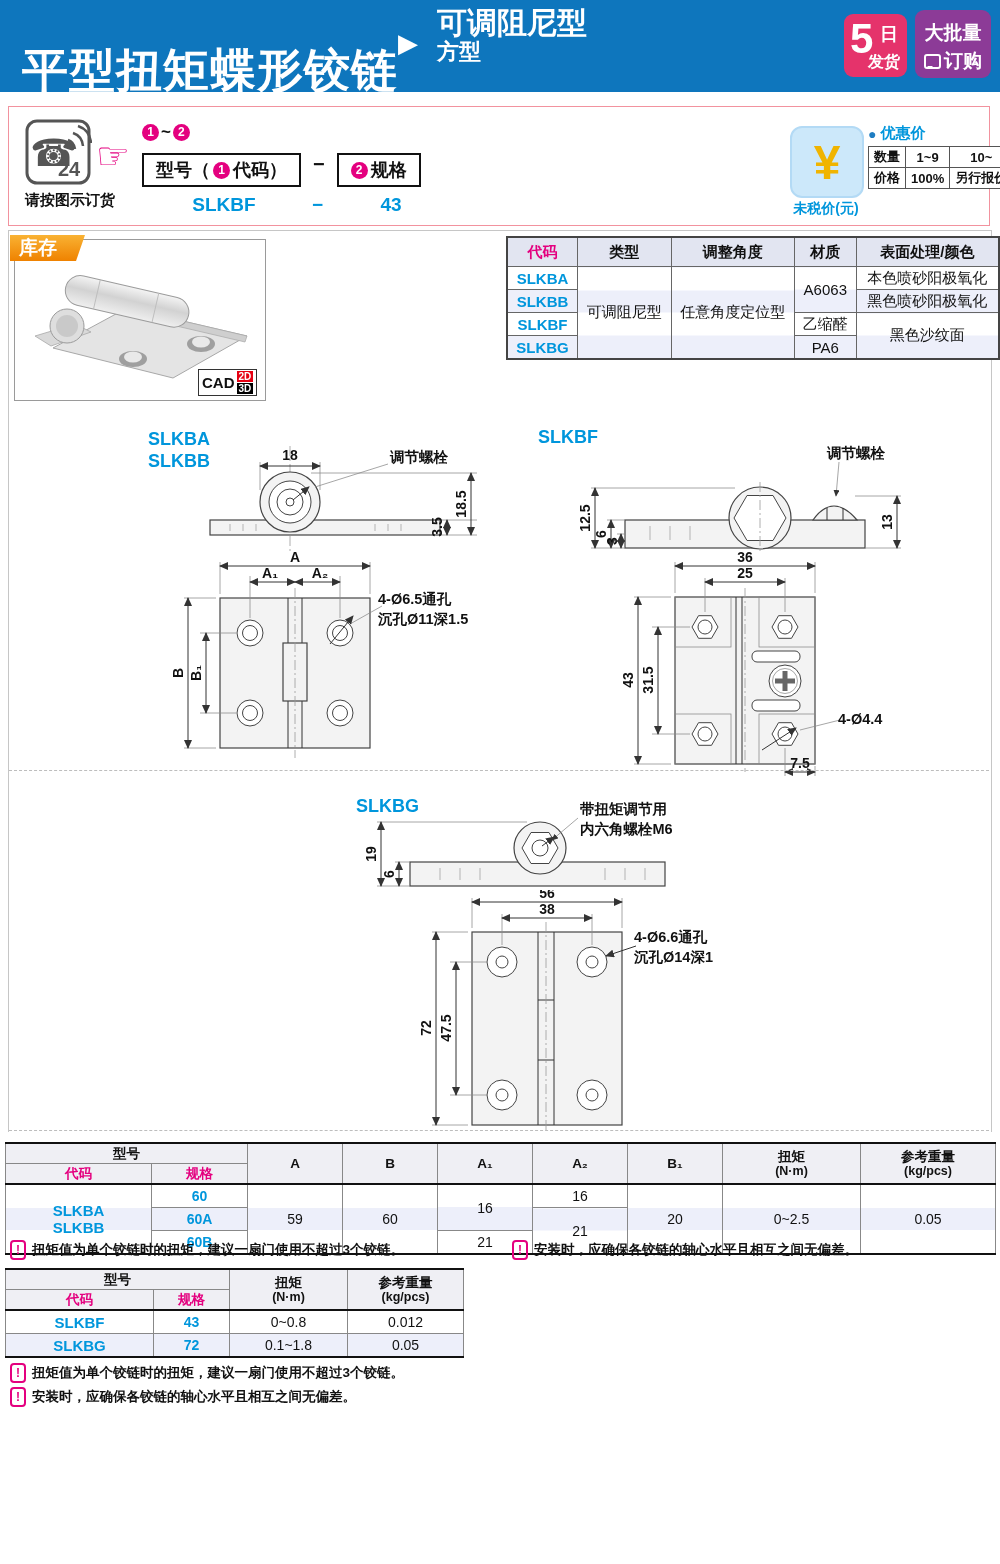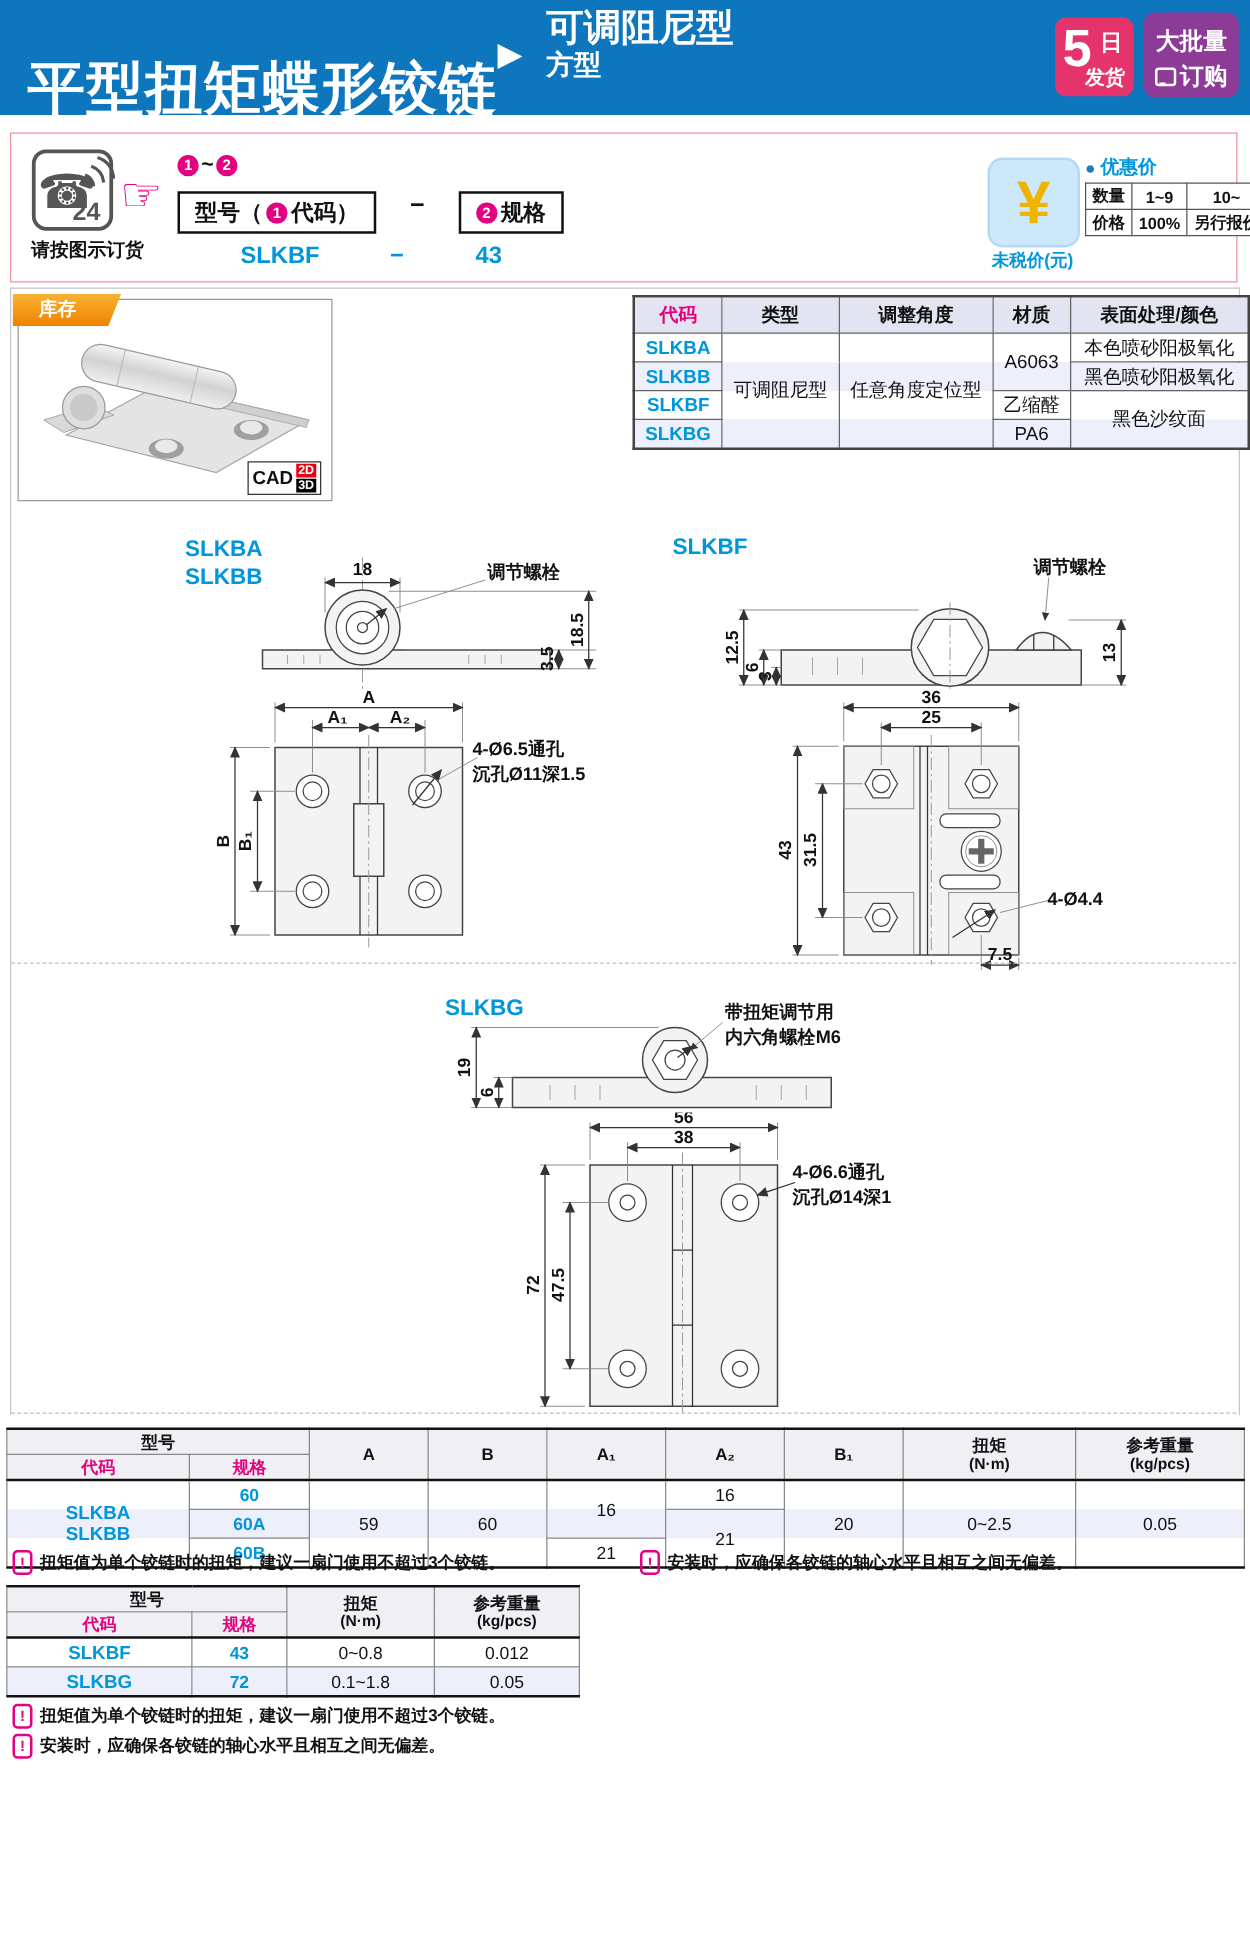--- a/index.html
+++ b/index.html
@@ -23,39 +23,39 @@
   .bp2{display:flex;align-items:center;justify-content:center;gap:3px;font-size:19px;font-weight:bold;color:#fff;margin-top:2px;}
   .bubble{display:inline-block;width:13px;height:11px;border:2px solid #fff;border-radius:3px;position:relative;}
   .bubble:after{content:"";position:absolute;left:1px;bottom:-5px;border:3px solid transparent;border-top-color:#fff;}
 
   
   .order{position:absolute;left:8px;top:106px;width:980px;height:118px;border:1px solid #f2929e;background:#fff;}
   .phone-cap{position:absolute;left:12px;top:191px;width:116px;text-align:center;font-size:15px;font-weight:bold;}
   .hand{position:absolute;left:96px;top:134px;font-size:38px;color:#e4007f;}
   .instr{position:absolute;left:142px;top:122px;display:flex;align-items:center;gap:2px;font-size:17px;font-weight:bold;}
   .ncirc{display:inline-flex;width:17px;height:17px;border-radius:50%;background:#e4007f;color:#fff;font-size:12px;font-weight:bold;align-items:center;justify-content:center;flex:none;}
-  .order-row{position:absolute;left:142px;top:153px;display:flex;align-items:flex-start;gap:27px;}
+  .order-row{position:absolute;left:142px;top:153px;display:flex;align-items:flex-start;gap:12px;}
   .obox{display:inline-flex;align-items:center;gap:3px;border:2px solid #111;padding:3px 12px;font-size:18px;font-weight:bold;background:#fff;}
   .odash{font-size:20px;font-weight:bold;}
   .ex-code{position:absolute;left:142px;top:194px;width:164px;text-align:center;font-size:19px;font-weight:bold;color:#0096dc;}
   .ex-dash{position:absolute;left:312px;top:194px;font-size:19px;font-weight:bold;color:#0096dc;}
   .ex-spec{position:absolute;left:348px;top:194px;width:86px;text-align:center;font-size:19px;font-weight:bold;color:#0096dc;}
   .yenbox{position:absolute;left:790px;top:126px;width:70px;height:68px;background:#cce8fa;border:2px solid #b3daf5;border-radius:12px;display:flex;align-items:center;justify-content:center;font-size:48px;font-weight:bold;color:#f0b400;}
   .untaxed{position:absolute;left:776px;top:200px;width:100px;text-align:center;font-size:14px;font-weight:bold;color:#0096dc;}
   .disc{position:absolute;left:868px;top:124px;}
   .disc-title{display:flex;align-items:center;gap:4px;font-size:15px;font-weight:bold;color:#0096dc;}
   .disc-title .blt{color:#1f7dc2;font-size:14px;}
   table.disc-t{border-collapse:collapse;margin-top:3px;}
   table.disc-t td{border:1px solid #555;font-size:13px;font-weight:bold;padding:1px 5px;text-align:center;white-space:nowrap;background:#fff;}
 
   
   .main{position:absolute;left:8px;top:230px;width:982px;height:901px;border:1px solid #c6c6c6;border-bottom:none;background:#fff;}
   .sep{position:absolute;left:9px;width:980px;border-top:1px dashed #bdbdbd;}
   .prod{position:absolute;left:14px;top:239px;width:250px;height:160px;border:1px solid #9a9a9a;background:#fff;}
-  .stock{position:absolute;left:10px;top:235px;width:66px;height:26px;background:linear-gradient(#f9b233,#ef8200);color:#fff;font-size:15px;font-weight:bold;line-height:26px;padding-left:21px;clip-path:polygon(0 0,100% 0,88% 100%,0 100%);}
+  .stock{position:absolute;left:10px;top:235px;width:66px;height:26px;background:linear-gradient(#f9b233,#ef8200);color:#fff;font-size:19px;font-weight:bold;line-height:26px;padding-left:9px;clip-path:polygon(0 0,100% 0,88% 100%,0 100%);}
   .cadb{position:absolute;left:198px;top:369px;display:flex;align-items:center;border:1px solid #333;background:#fff;padding:1px 3px;gap:2px;cursor:pointer;}
   .cadb .cadtxt{font-size:15px;font-weight:bold;}
   .cadb .dcol{display:flex;flex-direction:column;gap:1px;}
   .cadb .d2{background:#e60012;color:#fff;font-size:10px;font-weight:bold;padding:0 2px;line-height:11px;}
   .cadb .d3{background:#000000;color:#fff;font-size:10px;font-weight:bold;padding:0 2px;line-height:11px;}
 
   
   table.spec{position:absolute;left:506px;top:236px;border-collapse:collapse;table-layout:fixed;}
   table.spec th,table.spec td{border:1px solid #666;text-align:center;overflow:hidden;white-space:nowrap;}
   table.spec th{background:#e2e5f1;font-size:15px;height:26px;}

